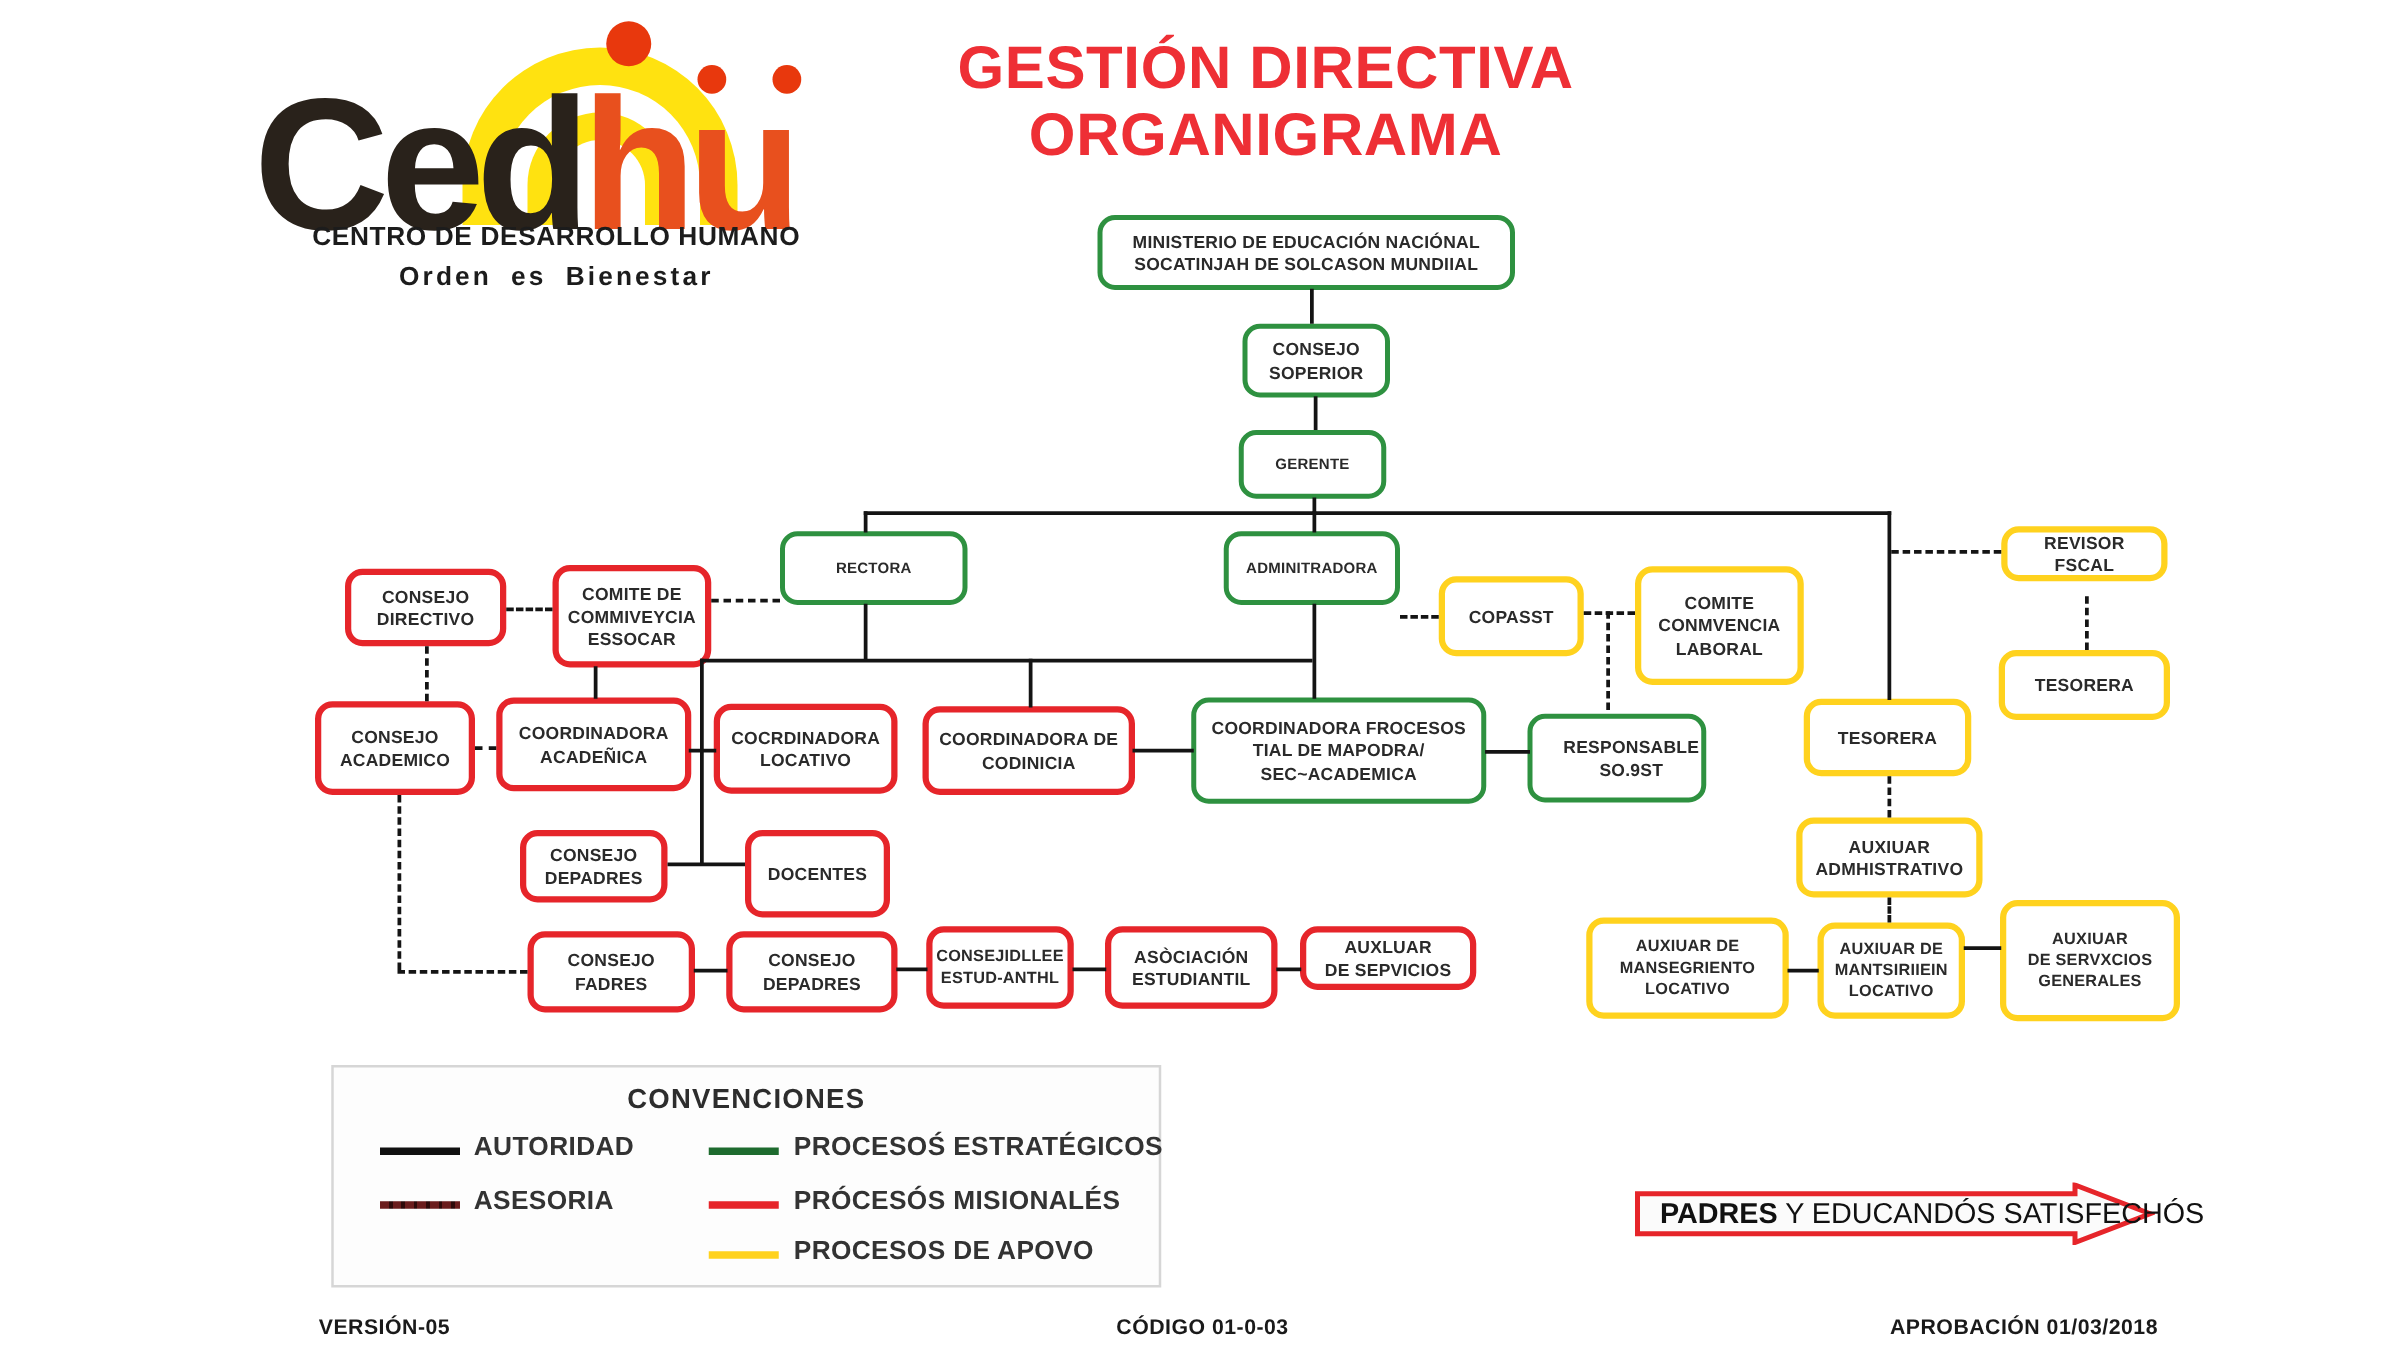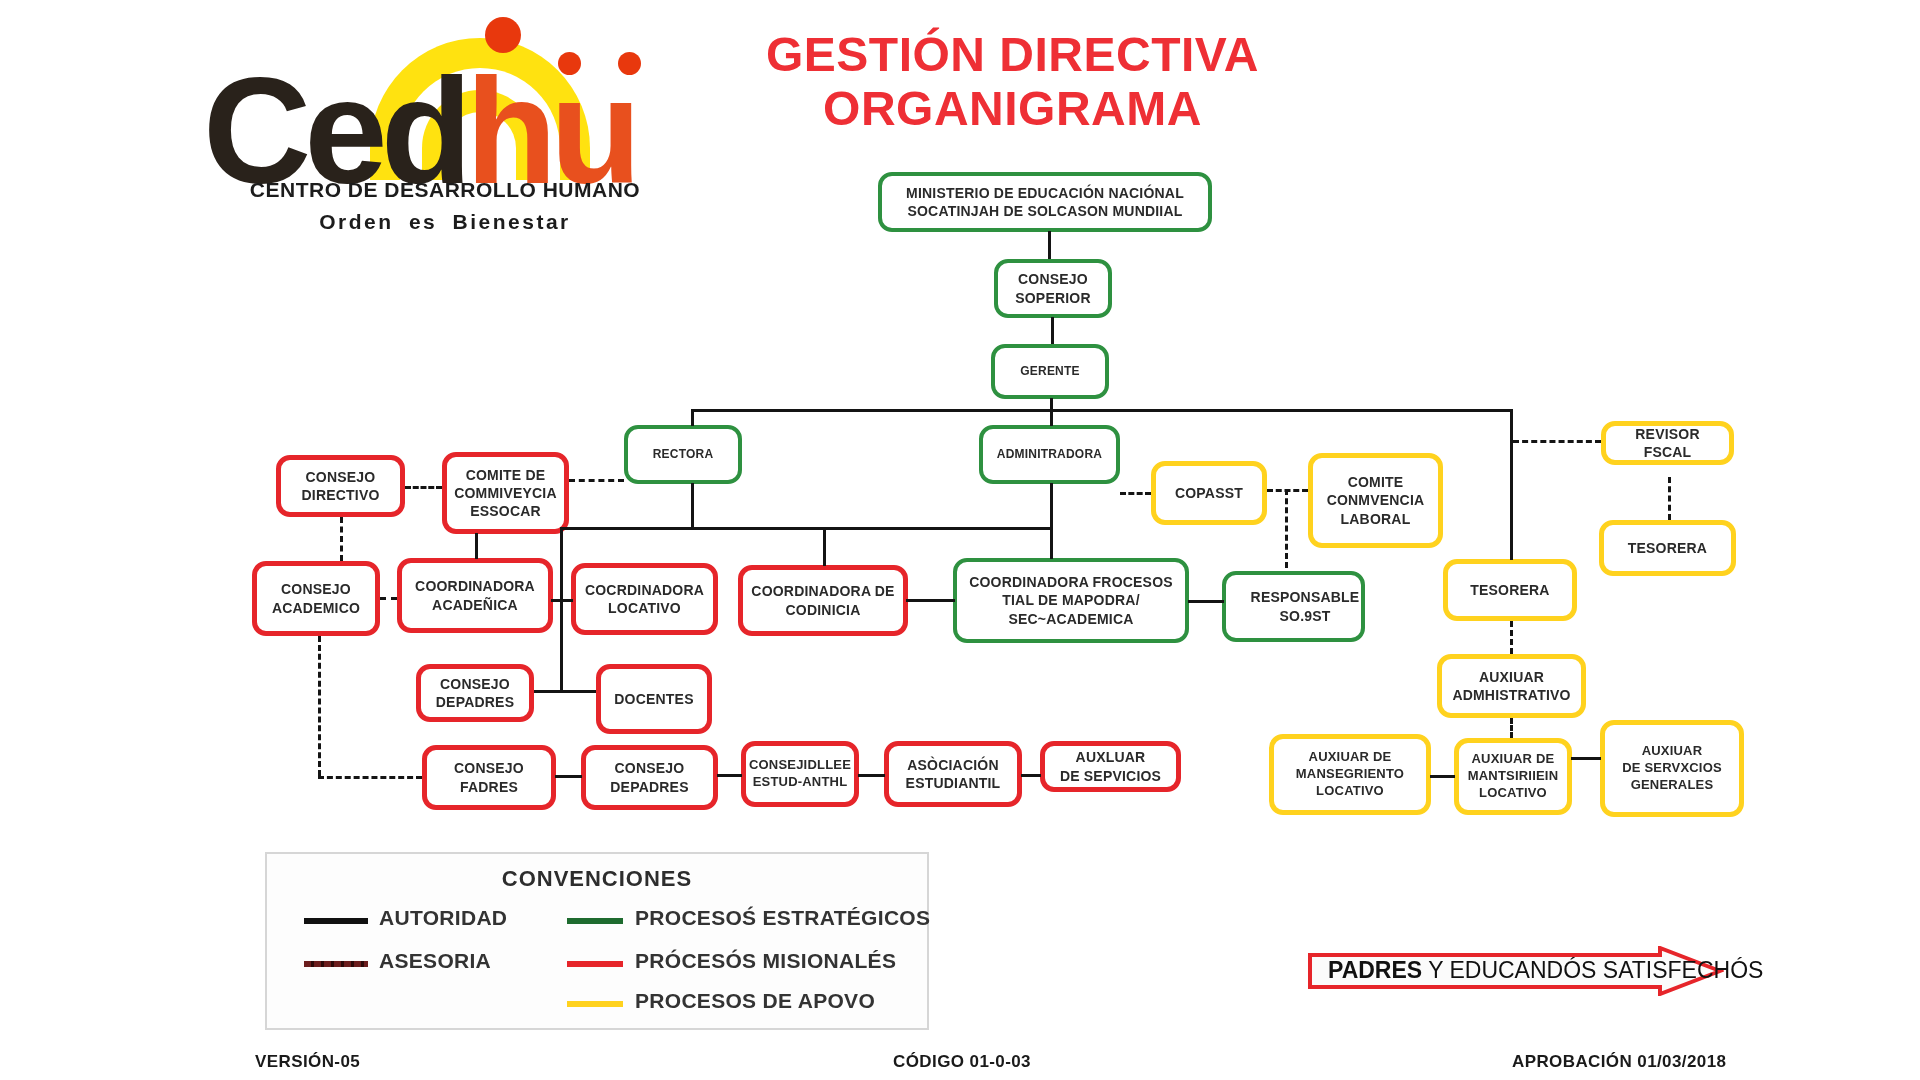--- a/index.html
+++ b/index.html
@@ -92,21 +92,21 @@
     <div>GESTIÓN DIRECTIVA</div>
     <div>ORGANIGRAMA</div>
   </div>
 
 
   <div class="node green" style="left:878px;top:172px;width:334px;height:60px;">MINISTERIO DE EDUCACIÓN NACIÓNAL
 SOCATINJAH DE SOLCASON MUNDIIAL</div>
   <div class="node green" style="left:994px;top:259px;width:118px;height:59px;">CONSEJO
 SOPERIOR</div>
   <div class="node green fs15" style="left:991px;top:344px;width:118px;height:55px;">GERENTE</div>
-  <div class="node green fs15" style="left:624px;top:425px;width:118px;height:59px;">RECTORA</div>
+  <div class="node green fs15" style="left:624px;top:425px;width:150px;height:59px;">RECTORA</div>
   <div class="node green fs15" style="left:979px;top:425px;width:141px;height:59px;">ADMINITRADORA</div>
   <div class="node red" style="left:276px;top:455px;width:129px;height:62px;">CONSEJO
 DIRECTIVO</div>
   <div class="node red" style="left:442px;top:452px;width:127px;height:82px;">COMITE DE
 COMMIVEYCIA
 ESSOCAR</div>
   <div class="node yellow" style="left:1151px;top:461px;width:116px;height:64px;">COPASST</div>
   <div class="node yellow" style="left:1308px;top:453px;width:135px;height:95px;">COMITE
 CONMVENCIA
 LABORAL</div>

